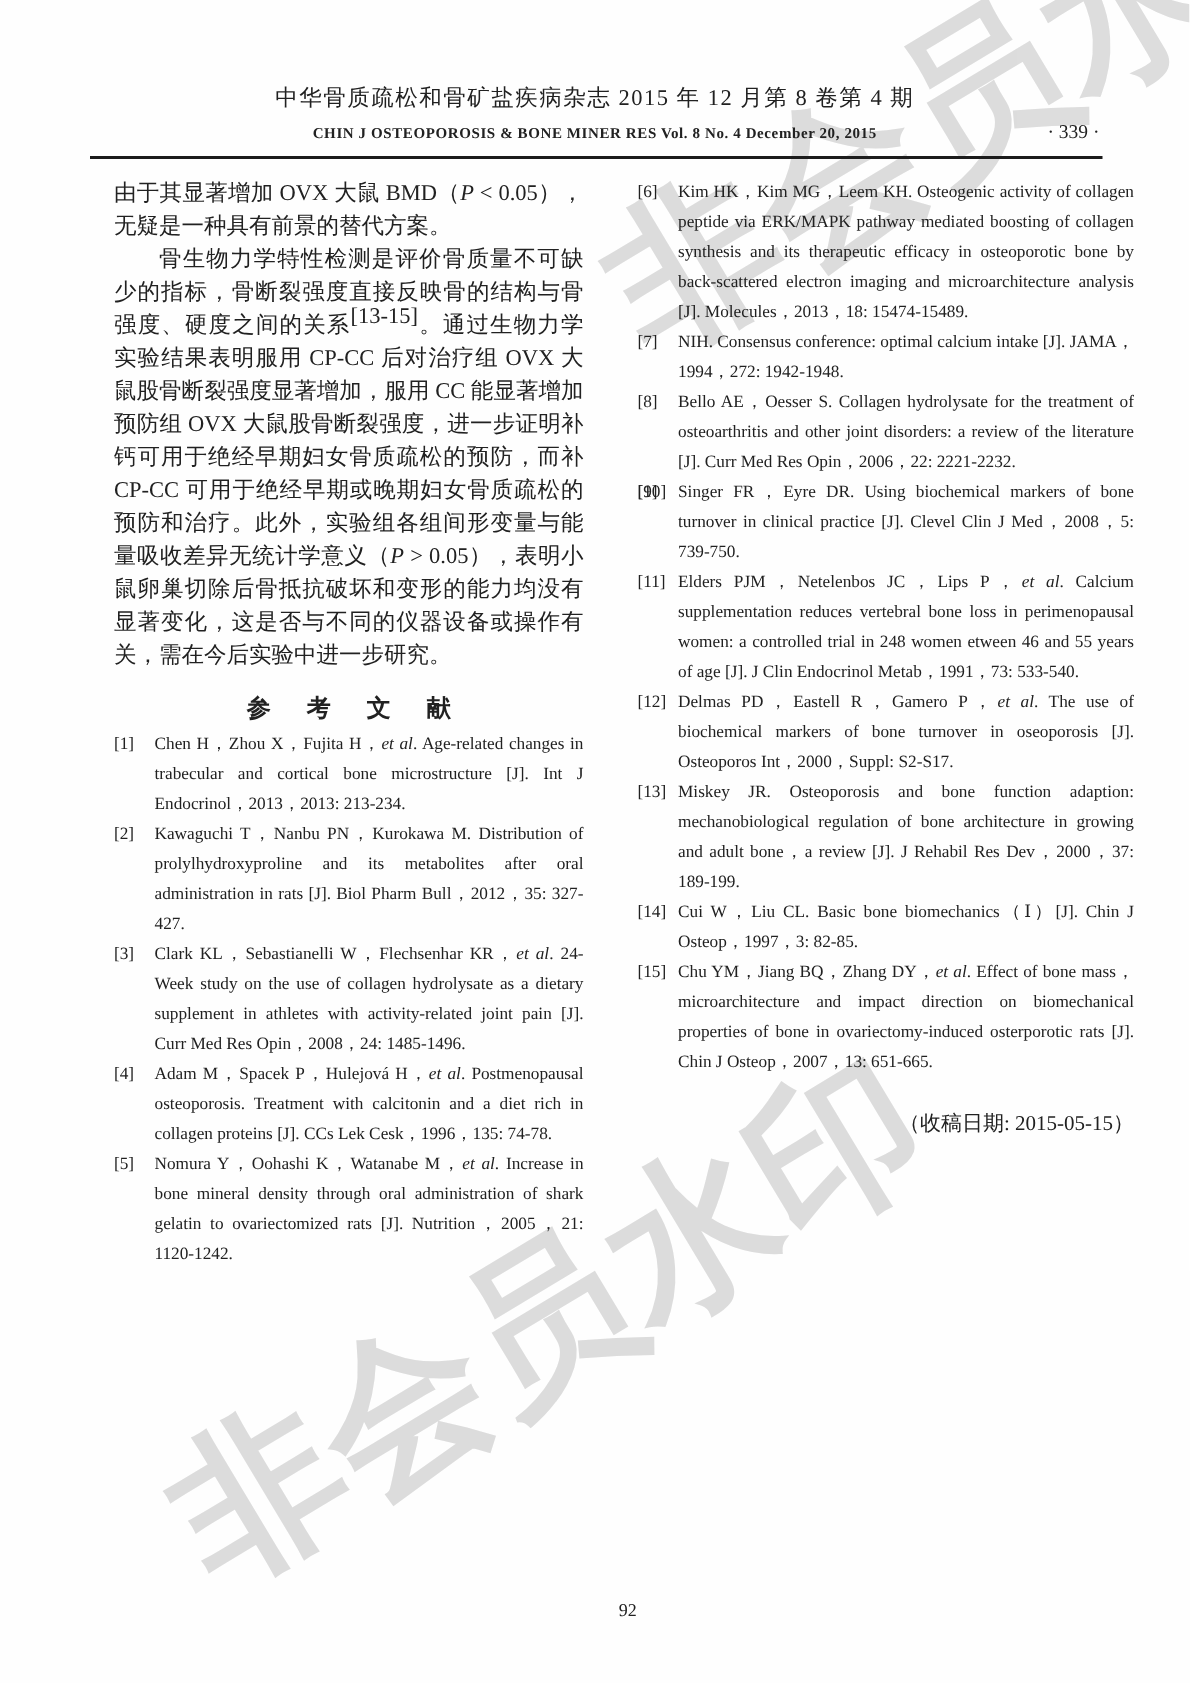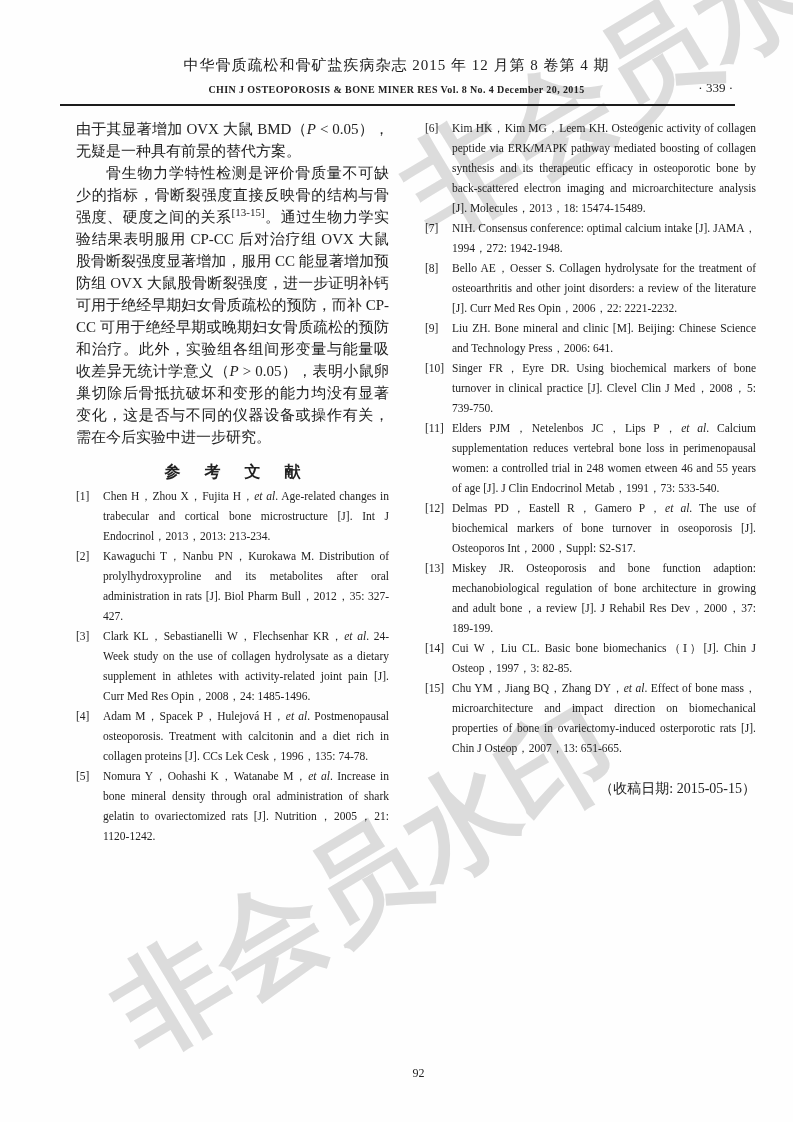--- a/index.html
+++ b/index.html
@@ -33,21 +33,21 @@
   .h-en-row { position:relative; margin-top:4px; height:18px; }
   .h-en { font-size:10px; font-weight:700; letter-spacing:.4px; }
   .h-page { position:absolute; right:60px; top:1px; font-size:13px; font-weight:400; }
   .rule { margin:7px 58px 0 60px; border-bottom:2px solid #1c1c1c; }
   .columns { display:flex; padding:12px 58px 0 76px; gap:36px; }
   .col-left  { width:313px; flex:0 0 313px; }
   .col-right { width:331px; flex:0 0 331px; }
   .body-para { font-size:15px; line-height:22px; text-align:justify; text-justify:inter-ideograph; }
   .body-para.indent { text-indent:2em; }
   .body-para i { font-style:italic; }
-  sup { font-size:11px; line-height:0; vertical-align:super; }
+  sup { font-size:15px; line-height:0; vertical-align:super; }
   .ref-heading {
     font-size:16px; font-weight:700; text-align:center;
     letter-spacing:10px; margin:14px 0 3px 10px;
   }
   .ref { position:relative; padding-left:27px; font-size:11.5px; line-height:20px; text-align:justify; }
   .ref-label { position:absolute; left:0; top:0; }
   .ref-text i { font-style:italic; }
   .received { margin-top:22px; text-align:right; font-size:14px; }
   .page-num {
     position:absolute; left:0; right:0; top:1066px;
@@ -86,21 +86,21 @@
             <div class="ref"><span class="ref-label">[4]</span><span class="ref-text"><span>Adam M，Spacek P，Hulejová H，</span><i>et al</i><span>. Postmenopausal osteoporosis. Treatment with calcitonin and a diet rich in collagen proteins [J]. CCs Lek Cesk，1996，135: 74-78.</span></span></div>
             <div class="ref"><span class="ref-label">[5]</span><span class="ref-text"><span>Nomura Y，Oohashi K，Watanabe M，</span><i>et al</i><span>. Increase in bone mineral density through oral administration of shark gelatin to ovariectomized rats [J]. Nutrition，2005，21: 1120-1242.</span></span></div>
           </div>
       </div>
 
       <div class="col-right">
         <div class="ref-list">
             <div class="ref"><span class="ref-label">[6]</span><span class="ref-text"><span>Kim HK，Kim MG，Leem KH. Osteogenic activity of collagen peptide via ERK/MAPK pathway mediated boosting of collagen synthesis and its therapeutic efficacy in osteoporotic bone by back-scattered electron imaging and microarchitecture analysis [J]. Molecules，2013，18: 15474-15489.</span></span></div>
             <div class="ref"><span class="ref-label">[7]</span><span class="ref-text"><span>NIH. Consensus conference: optimal calcium intake [J]. JAMA，1994，272: 1942-1948.</span></span></div>
             <div class="ref"><span class="ref-label">[8]</span><span class="ref-text"><span>Bello AE，Oesser S. Collagen hydrolysate for the treatment of osteoarthritis and other joint disorders: a review of the literature [J]. Curr Med Res Opin，2006，22: 2221-2232.</span></span></div>
-            <div class="ref"><span class="ref-label">[9]</span><span class="ref-text"><span>Liu ZH. Bone mineral and clinic [M]. Beijing: Chinese Science and Technology Press，2006: 641.</span></span></div>
+            <div class="ref"><span class="ref-label">[9]</span></div>
             <div class="ref"><span class="ref-label">[10]</span><span class="ref-text"><span>Singer FR，Eyre DR. Using biochemical markers of bone turnover in clinical practice [J]. Clevel Clin J Med，2008，5: 739-750.</span></span></div>
             <div class="ref"><span class="ref-label">[11]</span><span class="ref-text"><span>Elders PJM，Netelenbos JC，Lips P，</span><i>et al</i><span>. Calcium supplementation reduces vertebral bone loss in perimenopausal women: a controlled trial in 248 women etween 46 and 55 years of age [J]. J Clin Endocrinol Metab，1991，73: 533-540.</span></span></div>
             <div class="ref"><span class="ref-label">[12]</span><span class="ref-text"><span>Delmas PD，Eastell R，Gamero P，</span><i>et al</i><span>. The use of biochemical markers of bone turnover in oseoporosis [J]. Osteoporos Int，2000，Suppl: S2-S17.</span></span></div>
             <div class="ref"><span class="ref-label">[13]</span><span class="ref-text"><span>Miskey JR. Osteoporosis and bone function adaption: mechanobiological regulation of bone architecture in growing and adult bone，a review [J]. J Rehabil Res Dev，2000，37: 189-199.</span></span></div>
             <div class="ref"><span class="ref-label">[14]</span><span class="ref-text"><span>Cui W，Liu CL. Basic bone biomechanics（Ⅰ）[J]. Chin J Osteop，1997，3: 82-85.</span></span></div>
             <div class="ref"><span class="ref-label">[15]</span><span class="ref-text"><span>Chu YM，Jiang BQ，Zhang DY，</span><i>et al</i><span>. Effect of bone mass，microarchitecture and impact direction on biomechanical properties of bone in ovariectomy-induced osterporotic rats [J]. Chin J Osteop，2007，13: 651-665.</span></span></div>
           </div>
         <div class="received">（收稿日期: 2015-05-15）</div>
       </div>
 

